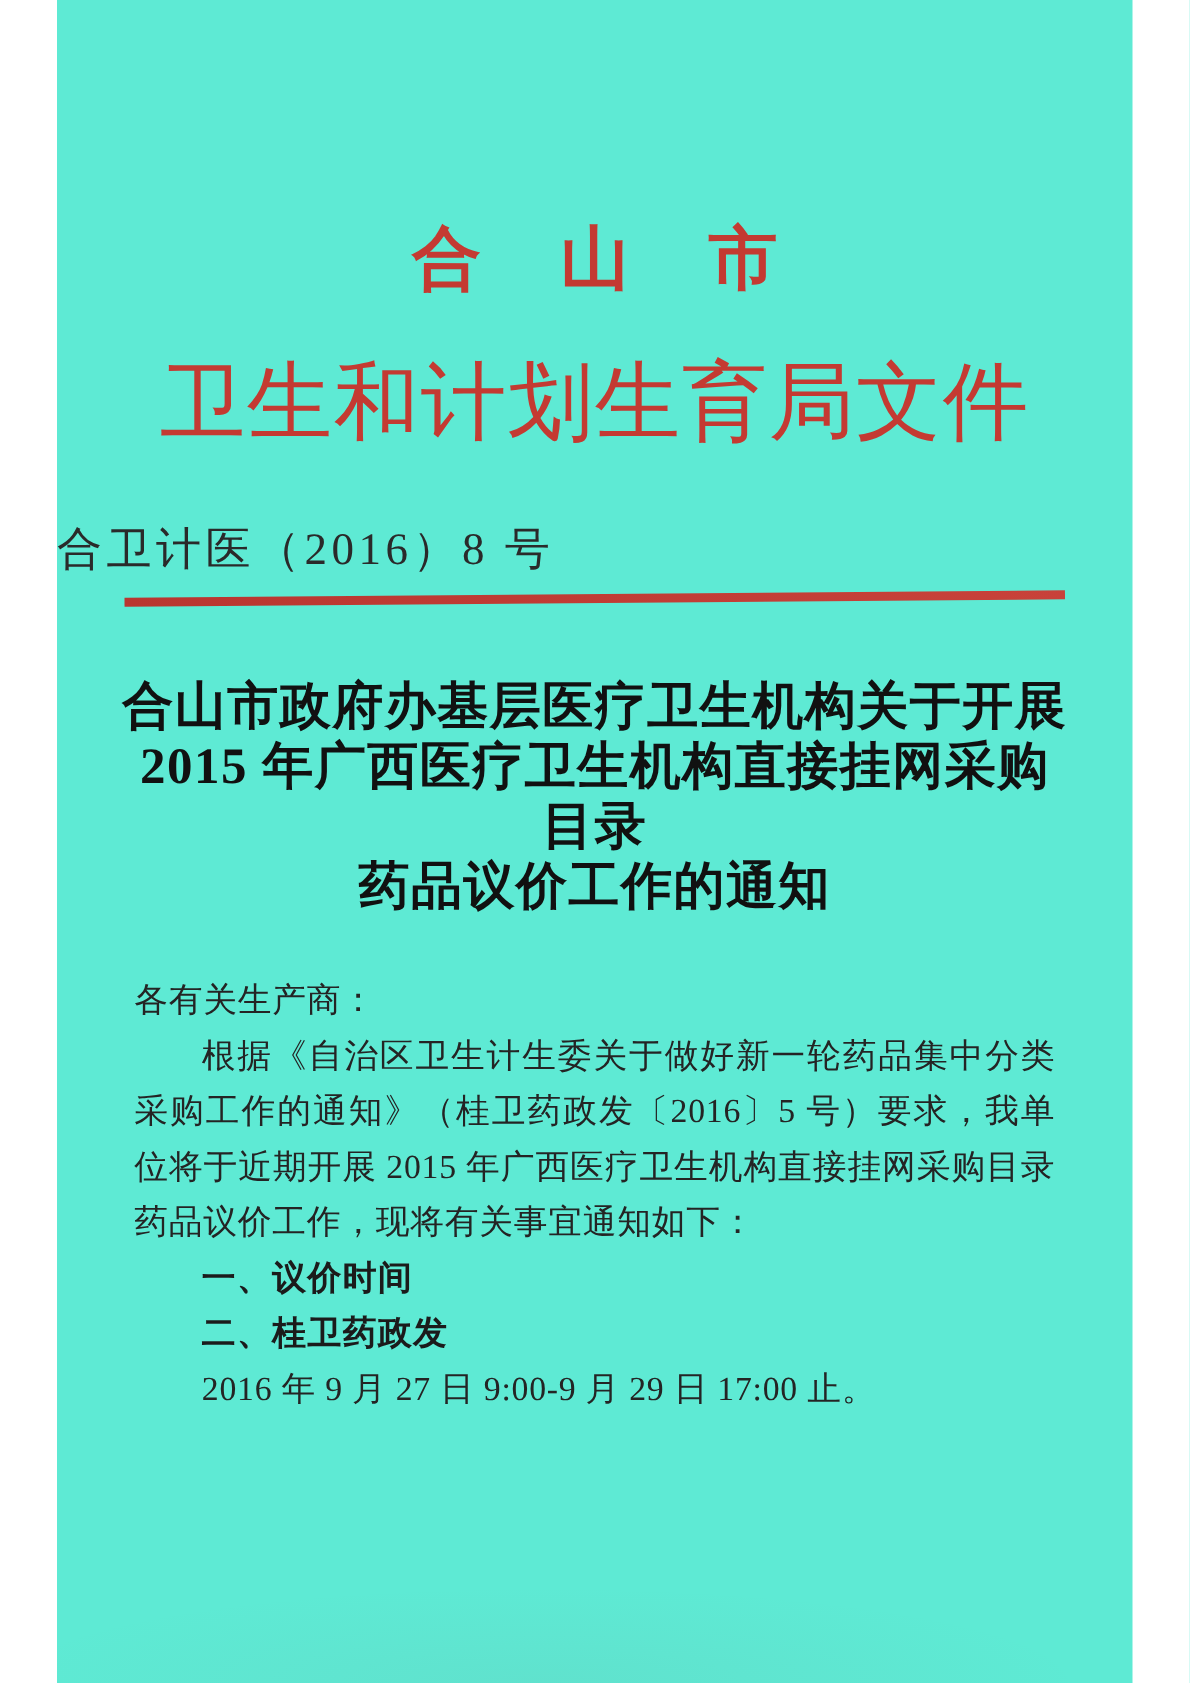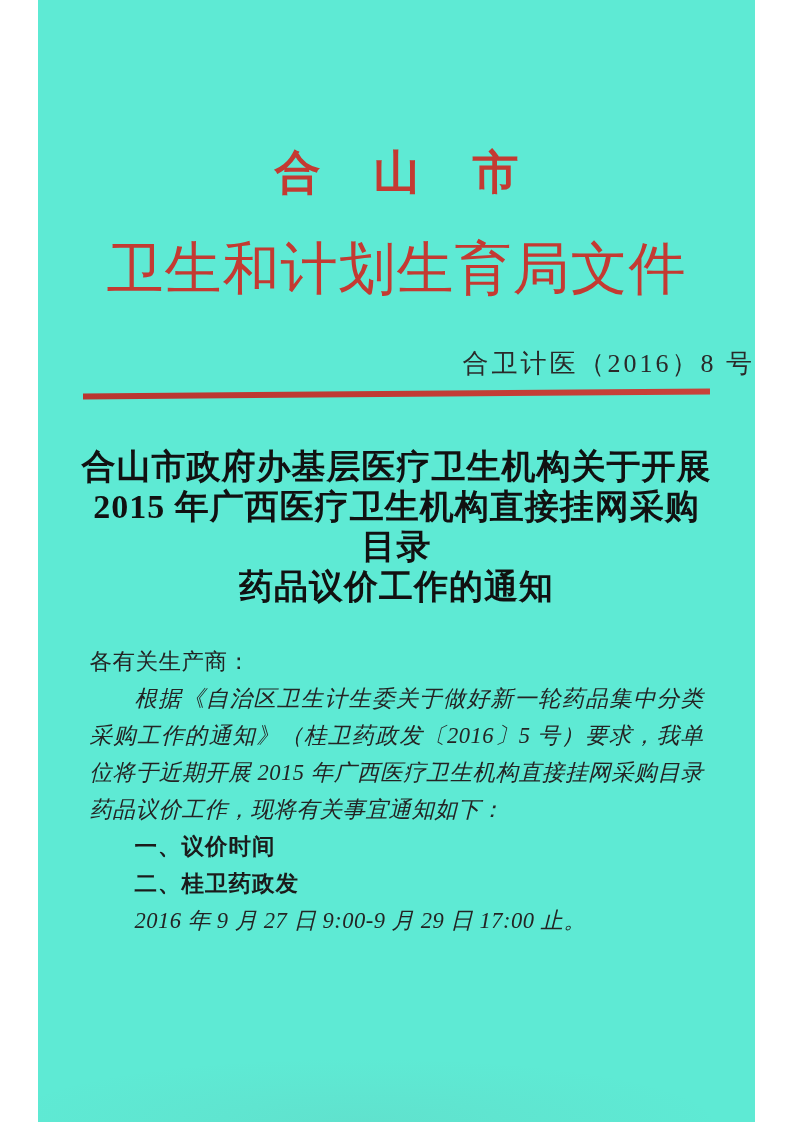--- a/index.html
+++ b/index.html
@@ -37,25 +37,25 @@
   .letterhead-org {
     margin-top: 42px;
     font-size: 57px;
     line-height: 1.08;
     font-weight: normal;
     color: var(--accent);
     letter-spacing: 1px;
   }
   .doc-number {
     margin-top: 50px;
-    font-size: 26px;
+    font-size: 30px;
     line-height: 1.1;
     letter-spacing: 3px;
     color: #2a2a2a;
-    text-align: right;
+    text-align: left;
   }
   .red-line {
     width: 627px;
     height: 6px;
     margin: 13px auto 0;
     background: linear-gradient(to right, #b93630, #c8423a);
     transform: rotate(-0.45deg);
   }
 
   .doc-title {
@@ -75,21 +75,21 @@
   .doc-body {
     width: 614px;
     margin: 36px auto 0;
     font-size: 22.5px;
     line-height: 37px;
     letter-spacing: 0.5px;
     text-align: justify;
     color: #242424;
   }
   .doc-body p { margin: 0; }
-  .indent { text-indent: 2em; font-style: italic; }
+  .indent { text-indent: 2em; }
   .section-heading {
     font-family: "Liberation Sans", "DejaVu Sans", sans-serif;
     font-weight: bold;
     color: #1b1b1b;
     text-indent: 2em;
     letter-spacing: 1px;
   }
 </style>
 </head>
 <body>

